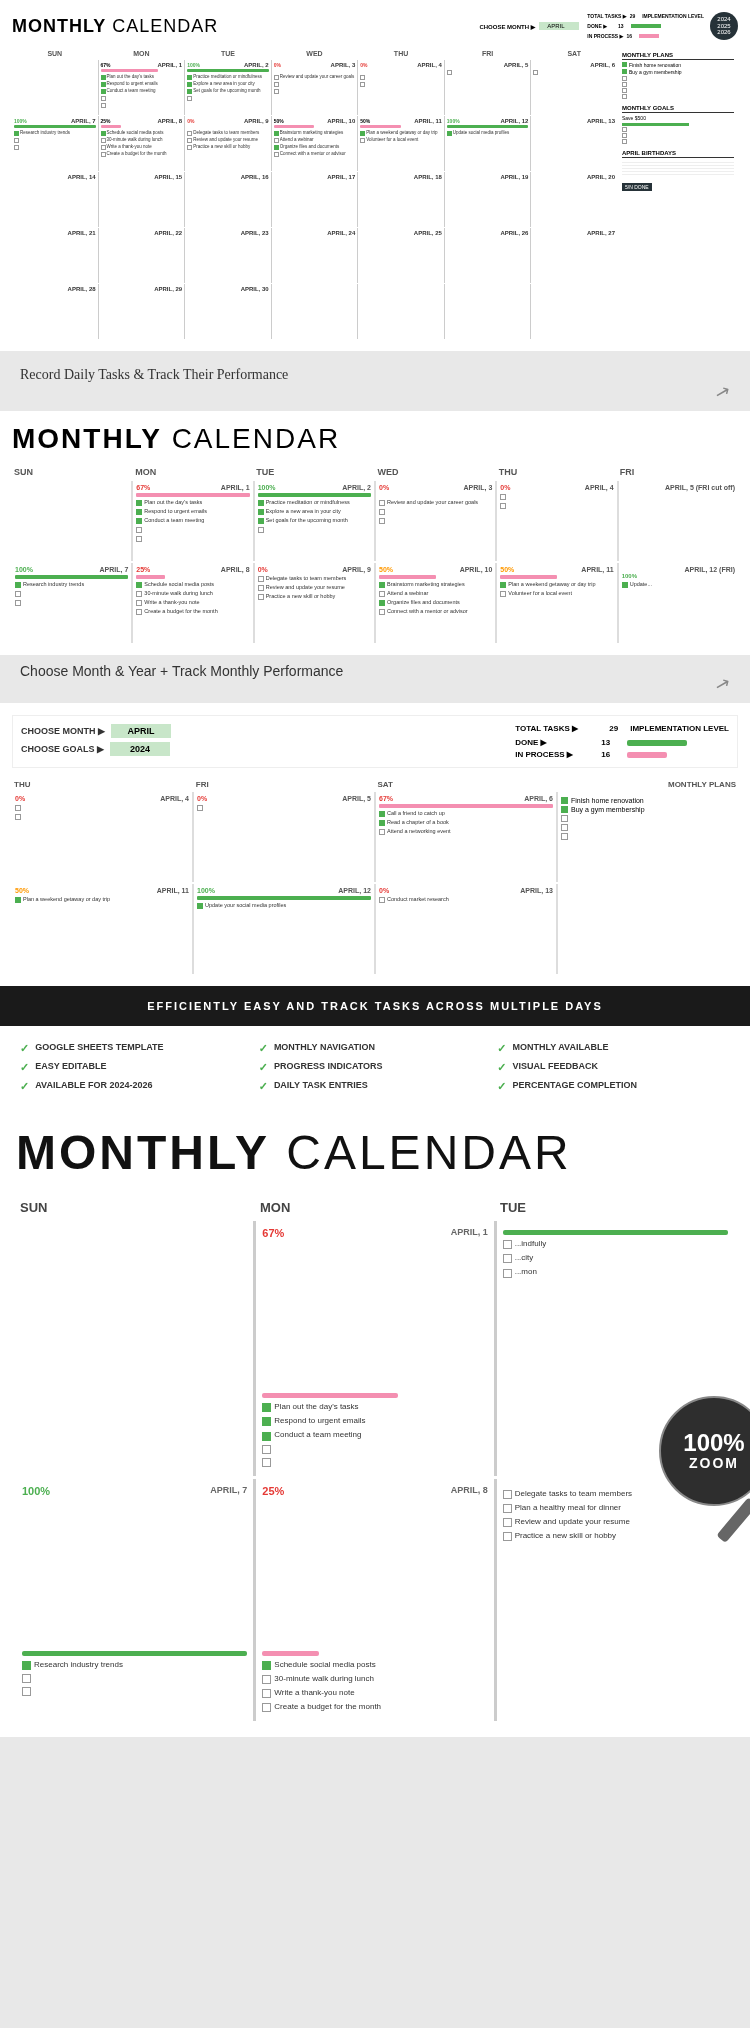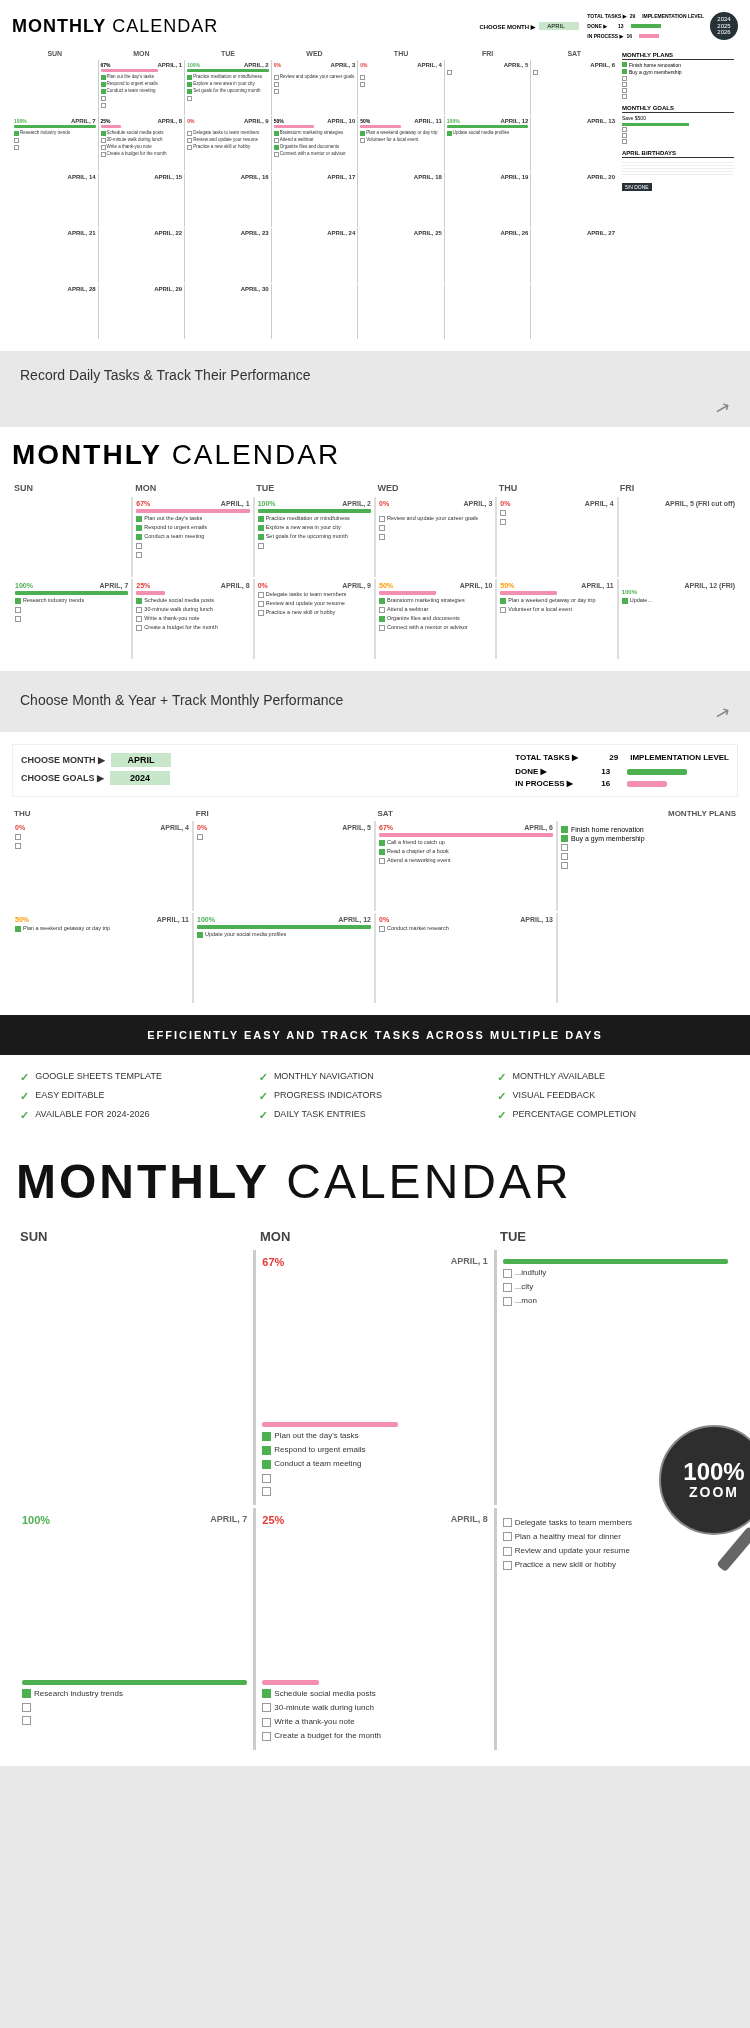--- a/index.html
+++ b/index.html
@@ -51,21 +51,21 @@
     .birthday-line { font-size: 5px; border-bottom: 0.5px solid #eee; padding: 1px 0; }
     .done-badge { background: #263238; color: white; font-size: 5px; padding: 1px 3px; display: inline-block; margin-top: 2px; }
 
     
     .description-section {
       background: #e8e8e8;
       padding: 16px 20px 8px;
       font-size: 13px;
       color: #333;
     }
-    .description-section p { margin-bottom: 20px; }
+    .description-section p { margin-bottom: 4px; font-family: Liberation Serif, serif; }
 
     
     .section-zoomed {
       background: white;
       padding: 12px;
       margin: 0 0 0 0;
     }
     .zoomed-title { font-size: 28px; font-weight: 900; letter-spacing: 2px; margin-bottom: 10px; }
     .zoomed-title span { font-weight: 300; }
     .zoomed-day-headers { display: grid; grid-template-columns: repeat(6, 1fr); gap: 1px; margin-bottom: 2px; }
@@ -78,21 +78,21 @@
     .zoomed-bar.green { background: #4caf50; }
     .zoomed-task { display: flex; align-items: flex-start; gap: 2px; margin: 2px 0; }
     .ztask-cb { width: 6px; height: 6px; border: 0.5px solid #999; flex-shrink: 0; margin-top: 1px; }
     .ztask-cb.checked { background: #4caf50; border-color: #4caf50; }
     .ztask-text { font-size: 5.5px; line-height: 1.3; color: #333; }
     .empty-cell { background: white; }
 
     
     .description-section2 {
       background: #e8e8e8;
-      padding: 21px 20px 8px;
+      padding: 8px 20px 8px;
       font-size: 13px;
       color: #333;
     }
 
     
     .section-controls {
       background: white;
       padding: 12px;
     }
     .controls-bar { display: flex; justify-content: space-between; align-items: flex-start; margin-bottom: 10px; padding: 8px; background: white; border: 1px solid #eee; }
@@ -131,39 +131,39 @@
     }
 
     
     .features-section {
       background: white;
       padding: 16px 20px;
     }
     .features-grid { display: grid; grid-template-columns: repeat(3, 1fr); gap: 6px; }
     .feature-item { display: flex; align-items: flex-start; gap: 6px; font-size: 9px; }
     .feature-check { color: #4caf50; font-weight: bold; font-size: 11px; }
-    .feature-text { font-weight: normal; color: #333; text-align: right; }
+    .feature-text { font-weight: bold; color: #333; text-align: right; }
 
     
     .section-large-zoom {
       background: white;
       padding: 16px;
     }
     .large-title { font-size: 48px; font-weight: 900; letter-spacing: 3px; margin-bottom: 16px; color: #111; }
     .large-title span { font-weight: 300; }
     .large-day-headers { display: grid; grid-template-columns: repeat(3, 1fr); gap: 2px; margin-bottom: 2px; }
     .large-day-header { font-size: 13px; font-weight: bold; color: #444; padding: 4px; }
     .large-grid { display: grid; grid-template-columns: repeat(3, 1fr); gap: 3px; background: #ccc; }
     .large-cell { background: white; min-height: 160px; padding: 6px; font-size: 9px; position: relative; }
     .large-cell .date-label { font-size: 9px; font-weight: bold; color: #666; margin-bottom: 3px; }
     .large-cell .pct { font-size: 10px; font-weight: bold; }
     .large-bar { height: 5px; margin: 3px 0; border-radius: 2px; }
     .large-bar.pink { background: #f48fb1; width: 60%; }
     .large-bar.green { background: #4caf50; width: 100%; }
-    .large-task { display: flex; align-items: center; gap: 3px; margin: 3px 0; }
+    .large-task { display: flex; align-items: flex-end; gap: 3px; margin: 3px 0; }
     .ltask-cb { width: 9px; height: 9px; border: 1px solid #999; flex-shrink: 0; margin-top: 1px; }
     .ltask-cb.checked { background: #4caf50; border-color: #4caf50; }
     .ltask-text { font-size: 8px; line-height: 1.4; color: #333; }
     .large-cell-overlay { position: relative; overflow: visible; }
   </style>
 </head>
 <body>
 
 <div class="section-calendar-preview">
   <div class="cal-header">

